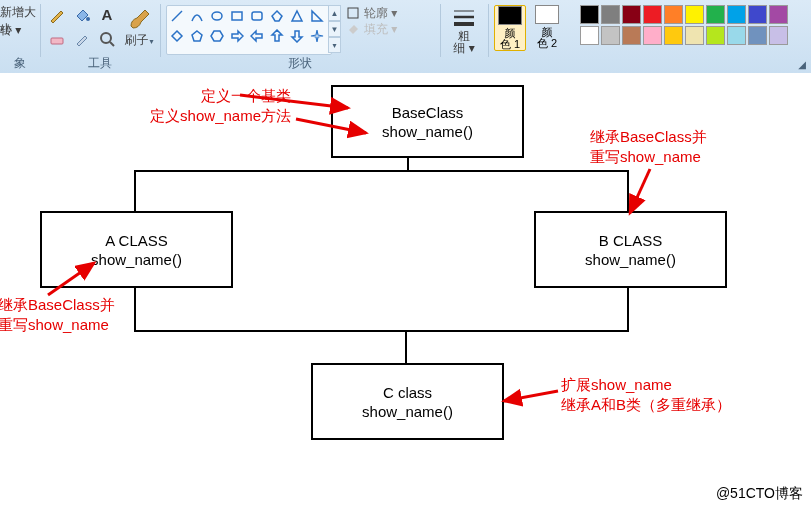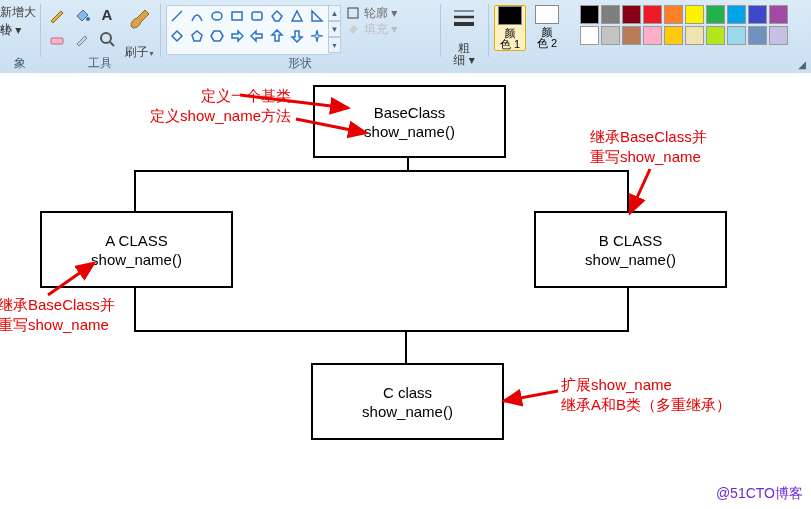--- a/index.html
+++ b/index.html
@@ -9,21 +9,21 @@
 .ribbon{position:absolute;left:0;top:0;width:811px;height:73px;
   background:linear-gradient(#dbeaf7,#cadff1);border-bottom:1px solid #a7bed3}
 .grp{position:absolute;bottom:0;height:71px}
 .grp .label{position:absolute;bottom:1px;left:0;right:0;text-align:center;font-size:12px;color:#4a637b}
 .sep{position:absolute;top:4px;bottom:16px;width:0;border-left:1px solid #b3c9dd}
 
 .btn{display:inline-block;text-align:center;color:#3b3b3b}
 .btn.small{width:22px;height:22px}
 .btn.big{width:42px;height:44px;padding-top:2px}
 .btn .ic{display:flex;align-items:center;justify-content:center}
-.btn .cap{font-size:12px;line-height:12px;margin-top:14px}
+.btn .cap{font-size:12px;line-height:12px;margin-top:2px}
 .drop{font-size:8px;color:#4a637b;margin-left:1px}
 
 
 #g-image{left:0;width:40px}
 #g-tools{left:40px;width:120px}
 #g-shapes{left:160px;width:280px}
 #g-linew{left:440px;width:48px}
 #g-colors{left:488px;width:323px}
 
 .tool-row{position:absolute;left:6px;right:6px;height:22px;display:flex;gap:3px}
@@ -47,21 +47,21 @@
 .expand{position:absolute;right:2px;bottom:2px;width:14px;height:14px;font-size:10px;color:#4a637b;display:flex;align-items:center;justify-content:center}
 
 
 .canvas{position:absolute;left:0;top:73px;width:811px;height:436px;background:#fff}
 .box{position:absolute;border:2px solid #000;background:#fff;text-align:center;display:flex;flex-direction:column;align-items:center;justify-content:center;font-size:15px}
 .box .title{margin-bottom:2px}
 .annot{position:absolute;color:#e60000;font-size:15px;line-height:20px}
 .connector{stroke:#000;stroke-width:2;fill:none}
 .arrow-red{stroke:#e60000;stroke-width:3}
 .arrow-head{fill:#e60000}
-.wm{position:absolute;right:8px;bottom:6px;color:#6d28d9;font-size:14px}
+.wm{position:absolute;right:8px;bottom:6px;color:#000000;font-size:14px}
 </style>
 </head>
 <body>
 <div id="root">
 
 <div class="ribbon">
 
   <div id="g-image" class="grp">
     <div style="position:absolute;left:0;top:2px;font-size:12px;color:#3b3b3b">新增大小</div>
     <div style="position:absolute;left:0;top:20px;font-size:12px;color:#3b3b3b">转 ▾</div>
@@ -277,21 +277,21 @@
 
     <path class="connector" d="M 408 81 L 408 98 L 135 98 L 135 138"></path>
 
     <path class="connector" d="M 408 81 L 408 98 L 628 98 L 628 138"></path>
 
     <path class="connector" d="M 135 211 L 135 258 L 406 258 L 406 290"></path>
 
     <path class="connector" d="M 628 211 L 628 258 L 406 258 L 406 290"></path>
   </svg>
 
-  <div class="box" style="left:313px;top:12px;width:189px;height:69px">
+  <div class="box" style="left:331px;top:12px;width:189px;height:69px">
     <div class="title">BaseClass</div>
     <div>show_name()</div>
   </div>
   <div class="box" style="left:40px;top:138px;width:189px;height:73px">
     <div class="title">A CLASS</div>
     <div>show_name()</div>
   </div>
   <div class="box" style="left:534px;top:138px;width:189px;height:73px">
     <div class="title">B CLASS</div>
     <div>show_name()</div>

